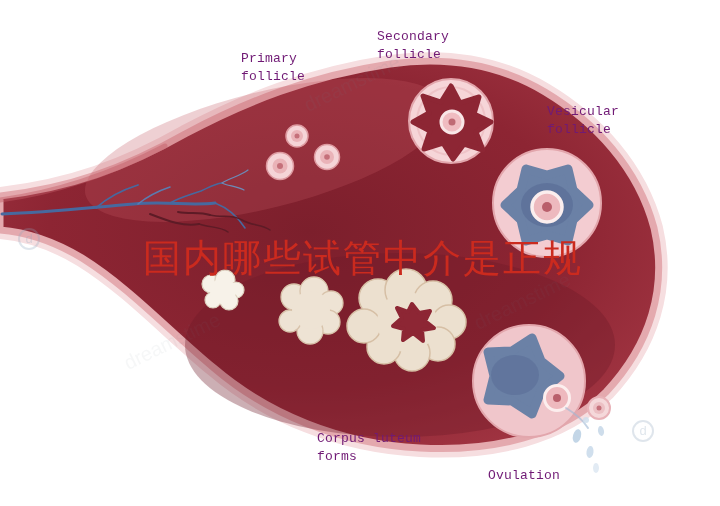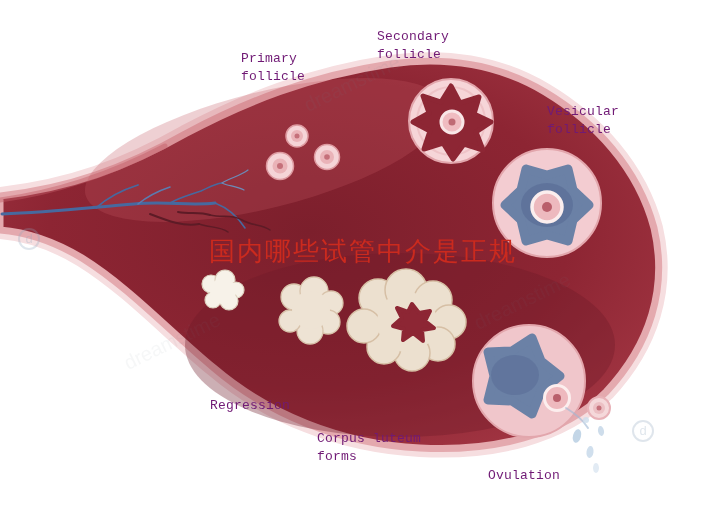--- a/index.html
+++ b/index.html
@@ -22,21 +22,21 @@
     white-space: pre-line;
     font-family: Liberation Mono, monospace;
     letter-spacing: 0.2px;
   }
   .overlay-cn {
     position: absolute;
     left: 128px;
     top: 239px;
     width: 470px;
     text-align: center;
-    font-size: 26px;
+    font-size: 38px;
     line-height: 1.0;
     letter-spacing: 2px;
     color: #cb2a1e;
     font-family: "Liberation Serif", serif;
     font-weight: 400;
   }
   .wm-text {
     position: absolute;
     font-family: "Liberation Sans", sans-serif;
     color: #6f7f8e;
@@ -189,21 +189,20 @@
       <ellipse cx="596" cy="468" rx="3" ry="5" fill="#cfdeec" opacity="0.6"></ellipse>
     </g>
   </svg>
 
   <div class="label" style="left:241px; top:50px; width:100px;">Primary
 follicle</div>
   <div class="label" style="left:377px; top:28px; width:100px;">Secondary
 follicle</div>
   <div class="label" style="left:547px; top:95px; width:100px;margin-top:8px;">Vesicular
 follicle</div>
-  <div class="label" style="left:210px; top:397px; width:120px;">Regression</div>
   <div class="label" style="left:488px; top:467px; width:100px;">Ovulation</div>
   <div class="label" style="left:317px; top:430px; width:120px;">Corpus luteum
 forms</div>
 
   <div class="overlay-cn">国内哪些试管中介是正规</div>
 
   <div class="wm-logo" style="left:18px; top:228px;">d</div>
   <div class="wm-logo" style="left:632px; top:420px;">d</div>
   <div class="wm-text" style="left:300px; top:72px;">dreamstime</div>
   <div class="wm-text" style="left:120px; top:330px; opacity:0.06;">dreamstime</div>

